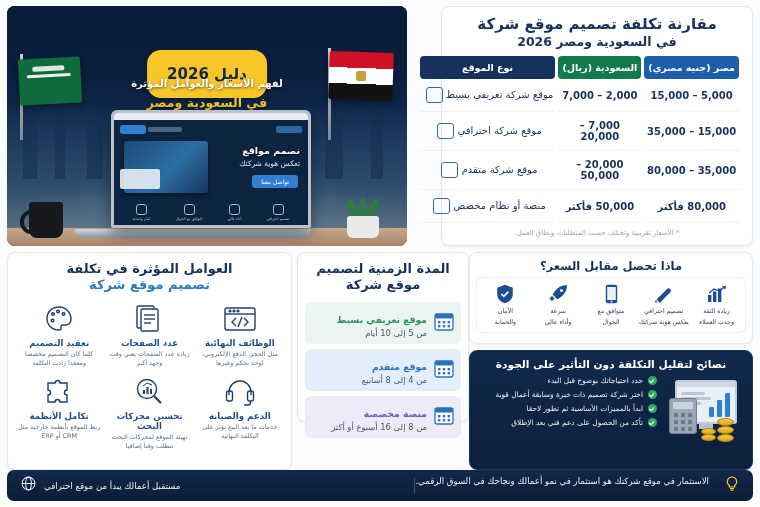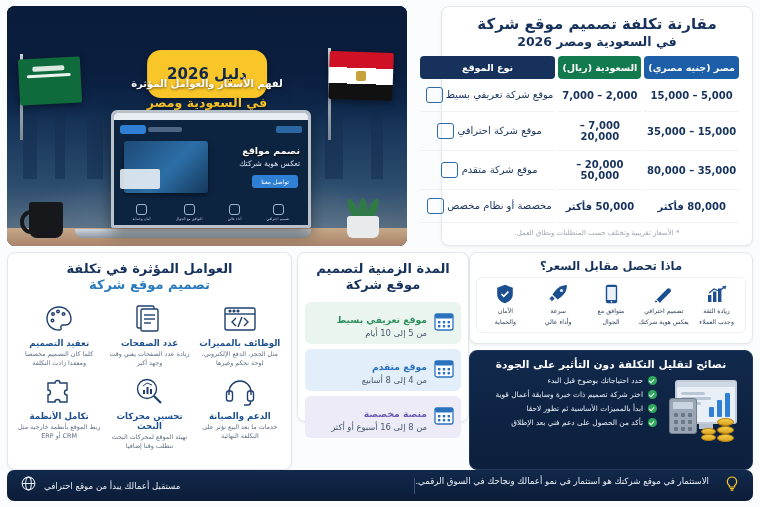--- a/index.html
+++ b/index.html
@@ -314,21 +314,21 @@
           <td class="c-sa">20,000 – 50,000</td>
           <td class="c-type">
             <span>موقع شركة متقدم</span>
             <span class="row-ic"></span>
           </td>
         </tr>
         <tr>
           <td class="c-eg">80,000 فأكثر</td>
           <td class="c-sa">50,000 فأكثر</td>
           <td class="c-type">
-            <span>مخصصة أو نظام مخصص</span>
+            <span>منصة أو نظام مخصص</span>
             <span class="row-ic"></span>
           </td>
         </tr>
       </tbody>
     </table>
     <div class="note">* الأسعار تقريبية وتختلف حسب المتطلبات ونطاق العمل.</div>
   </div>
 
   <div class="card factors-card">
     <div class="sec-title">
@@ -343,21 +343,21 @@
             <rect x="2" y="3" width="30" height="22" rx="2"></rect>
               <line x1="2" y1="9" x2="32" y2="9"></line>
             <circle cx="7" cy="6" r="0.9" fill="#1f3f6d"></circle>
               <circle cx="11" cy="6" r="0.9" fill="#1f3f6d"></circle>
               <circle cx="15" cy="6" r="0.9" fill="#1f3f6d"></circle>
             <polyline points="13,13 9,17 13,21"></polyline>
               <polyline points="21,13 25,17 21,21"></polyline>
               <line x1="19" y1="12" x2="15" y2="22"></line>
           </svg>
         </div>
-        <div class="fname">الوظائف بالمميزات</div>
+        <div class="fname">الوظائف النهائية</div>
         <div class="fdesc">مثل الحجز، الدفع الإلكتروني، لوحة تحكم وغيرها</div>
       </div>
 
       <div class="fcell">
         <div class="ficon">
           <svg width="30" height="30" viewBox="0 0 30 30" fill="none" stroke="#1f3f6d" stroke-width="1.4">
             <rect x="2" y="2" width="17" height="22" rx="1.5"></rect>
             <rect x="6" y="5" width="17" height="22" rx="1.5" fill="#fff"></rect>
             <line x1="9" y1="11" x2="20" y2="11"></line>
               <line x1="9" y1="15" x2="20" y2="15"></line>

